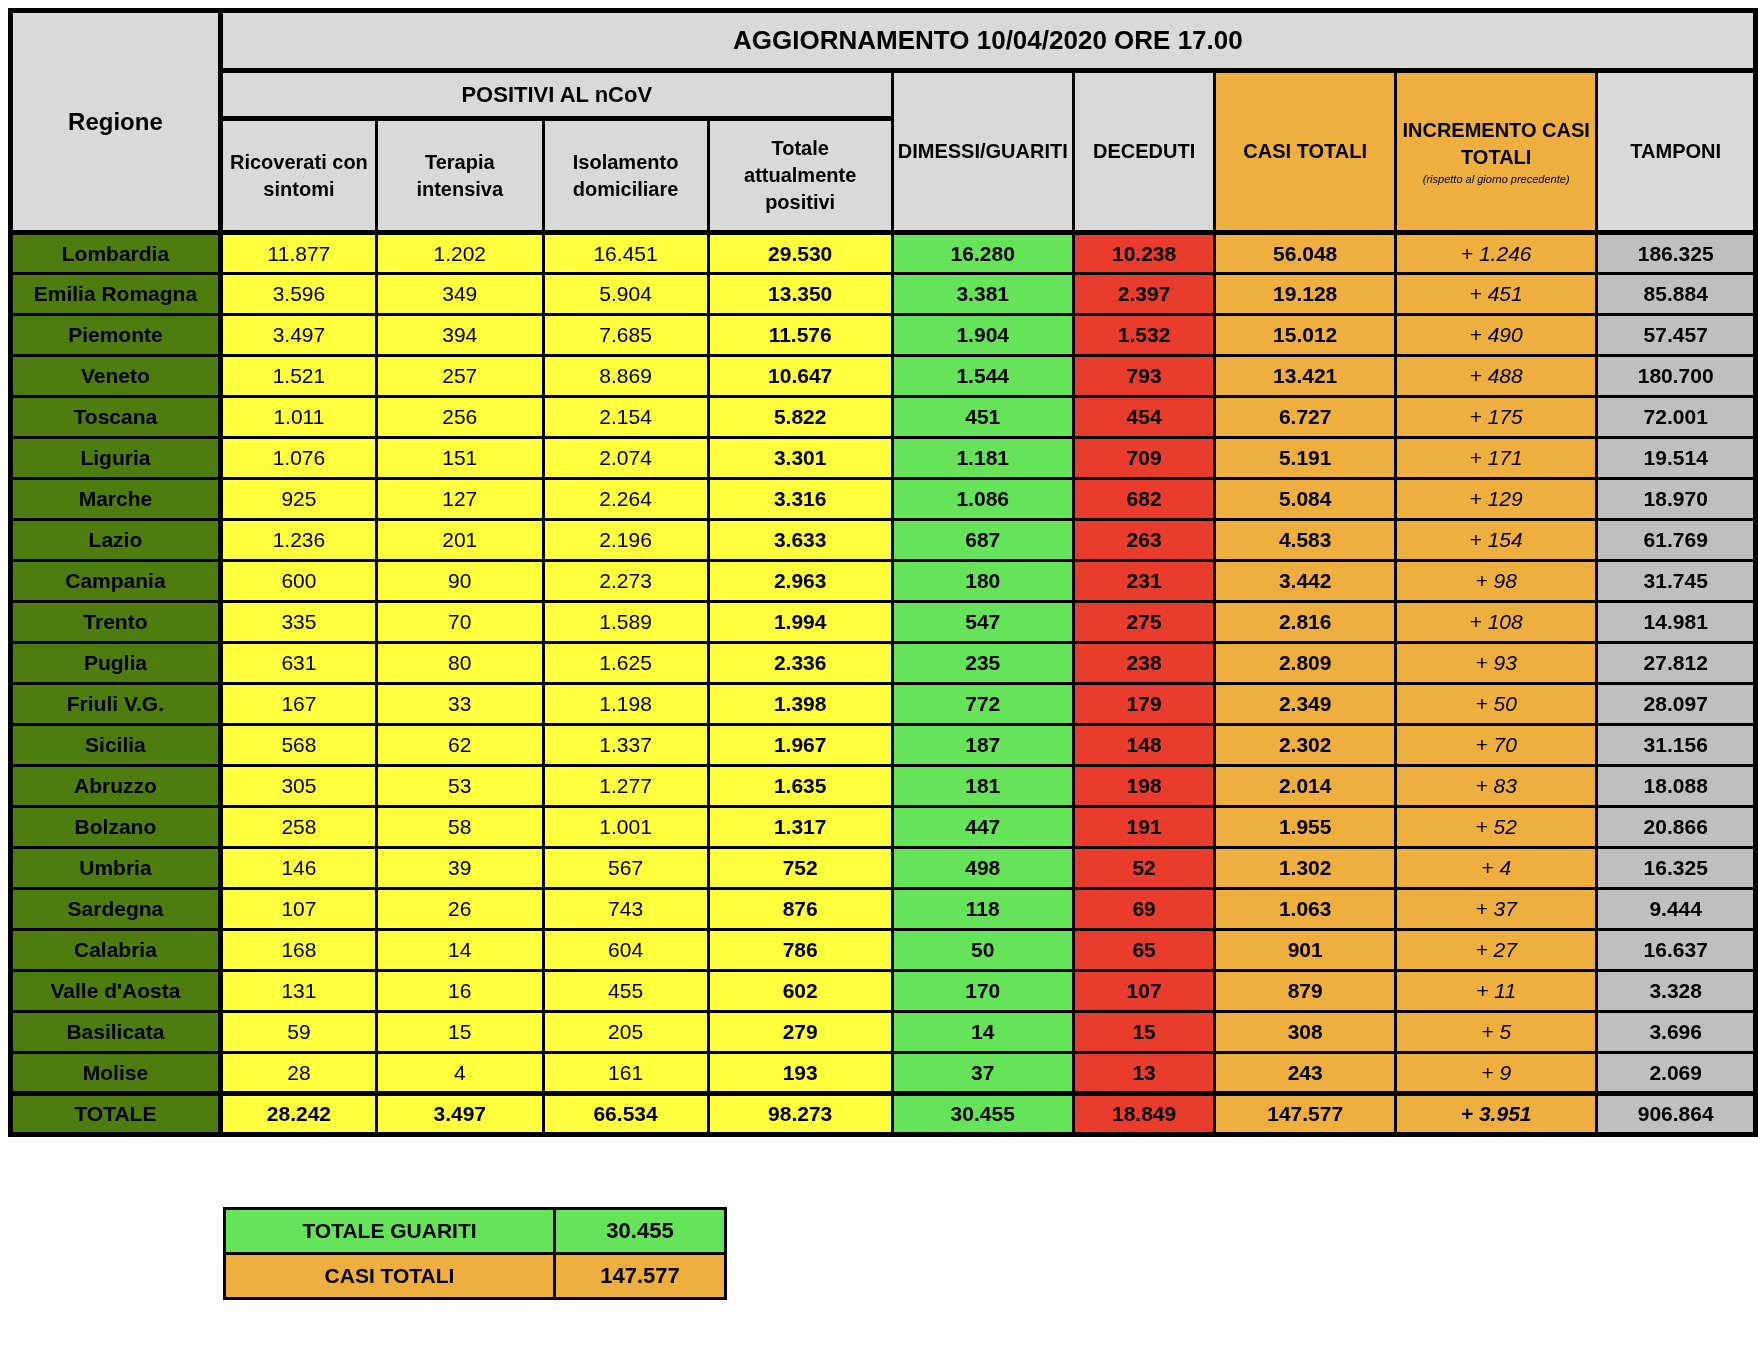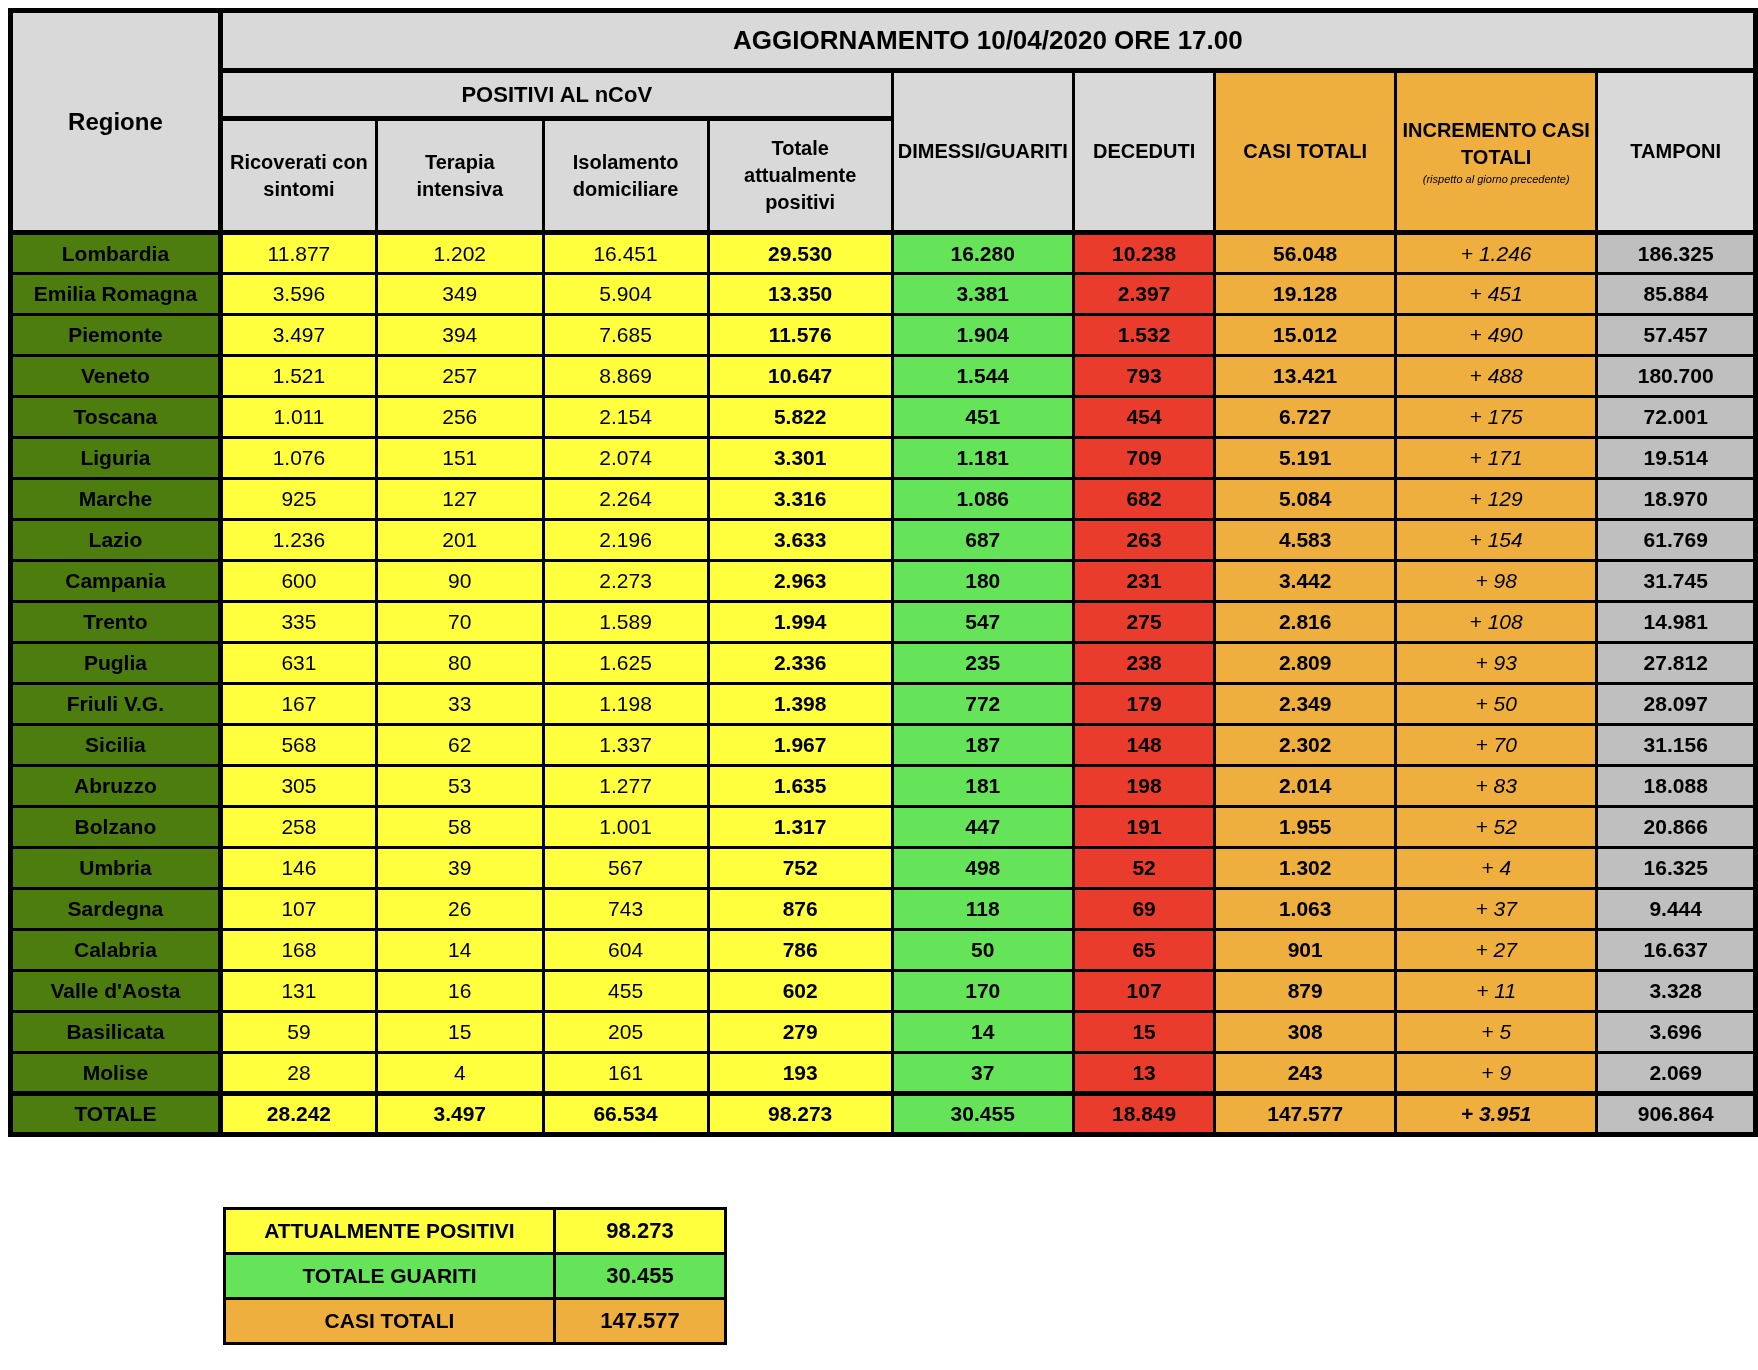--- a/index.html
+++ b/index.html
@@ -359,24 +359,20 @@
       </tbody>
   </table>
 
   <table class="legend">
     <colgroup>
         <col style="width:330px">
         <col style="width:171px">
       </colgroup>
     <tbody id="legend-body">
         <tr>
-          <th style="background: rgb(255, 255, 61);">ATTUALMENTE POSITIVI</th>
-          <td style="background: rgb(255, 255, 61);">98.273</td>
-        </tr>
-        <tr>
           <th style="background: rgb(101, 228, 90);">TOTALE GUARITI</th>
           <td style="background: rgb(101, 228, 90);">30.455</td>
         </tr>
         <tr>
           <th style="background: rgb(239, 175, 63);">CASI TOTALI</th>
           <td style="background: rgb(239, 175, 63);">147.577</td>
         </tr>
       </tbody>
   </table>
 

